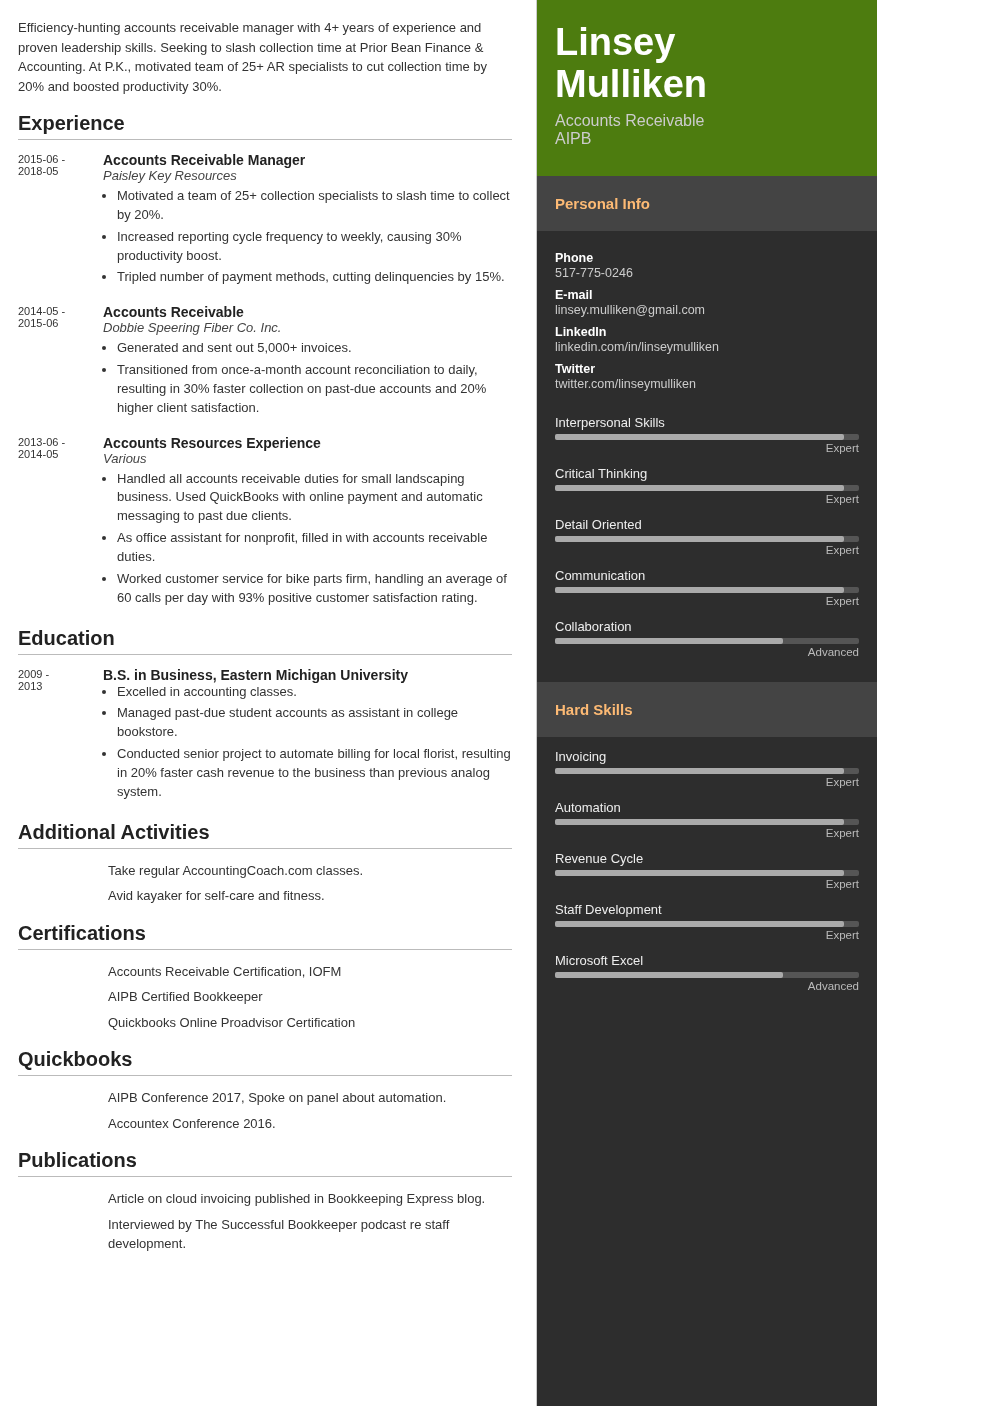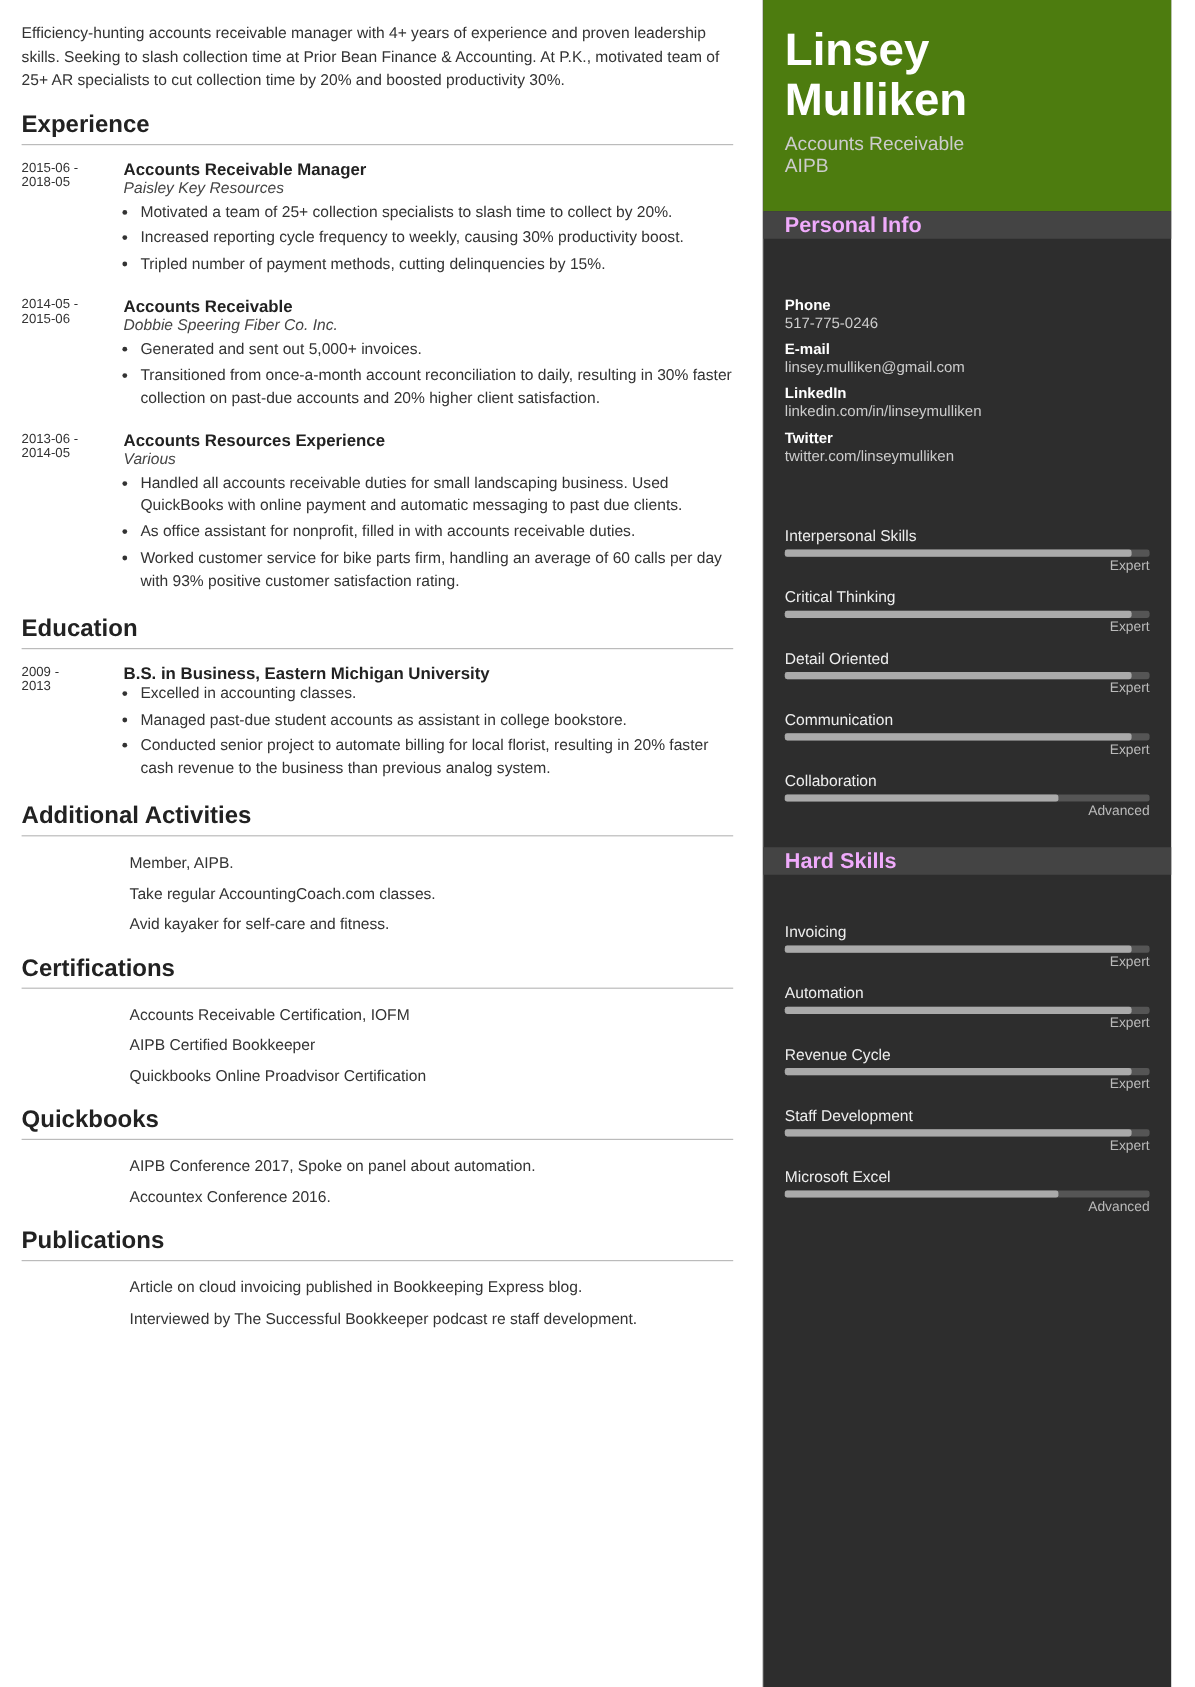--- a/index.html
+++ b/index.html
@@ -5,21 +5,21 @@
     * { margin: 0; padding: 0; box-sizing: border-box; }
     body {
       font-family: Arial, sans-serif;
       font-size: 13px;
       color: #222;
       background: #fff;
       width: 996px;
     }
     .resume-container {
       display: flex;
-      width: 976px;
+      width: 877px;
       min-height: 1406px;
     }
     
     .left-col {
       flex: 1;
       padding: 18px 24px 18px 18px;
       border-right: 1px solid #ccc;
     }
     .summary-text {
       font-size: 13px;
@@ -96,29 +96,28 @@
       color: #fff;
       line-height: 1.1;
     }
     .name-subtitle {
       font-size: 16px;
       color: #ccc;
       margin-top: 6px;
     }
     .right-section-title {
       background: #444;
-      color: #f0abfc;
-      font-size: 18px;
-      font-weight: bold;
-      padding: 1px 18px;
+      color: #fdba74;
+      font-size: 15px;
+      font-weight: bold;
+      padding: 19px 18px;
       margin: 0;
     }
     .right-section-body {
       padding: 12px 18px;
-      margin-top: 28px;
     }
     .info-label {
       font-weight: bold;
       font-size: 12.5px;
       color: #fff;
       margin-top: 8px;
     }
     .info-value {
       font-size: 12.5px;
       color: #ccc;
@@ -218,21 +217,20 @@
                 <li>Conducted senior project to automate billing for local florist, resulting in 20% faster cash revenue to the business than previous analog system.</li>
               </ul>
             </div>
           </div>
         </div>
     </div>
 
     <div class="section-block">
       <div class="section-title">Additional Activities</div>
       <div id="activities-items">
-          <p class="plain-item">Member, AIPB.</p>
           <p class="plain-item">Take regular AccountingCoach.com classes.</p>
           <p class="plain-item">Avid kayaker for self-care and fitness.</p>
         </div>
     </div>
 
     <div class="section-block">
       <div class="section-title">Certifications</div>
       <div id="cert-items">
           <p class="plain-item">Accounts Receivable Certification, IOFM</p>
           <p class="plain-item">AIPB Certified Bookkeeper</p>

